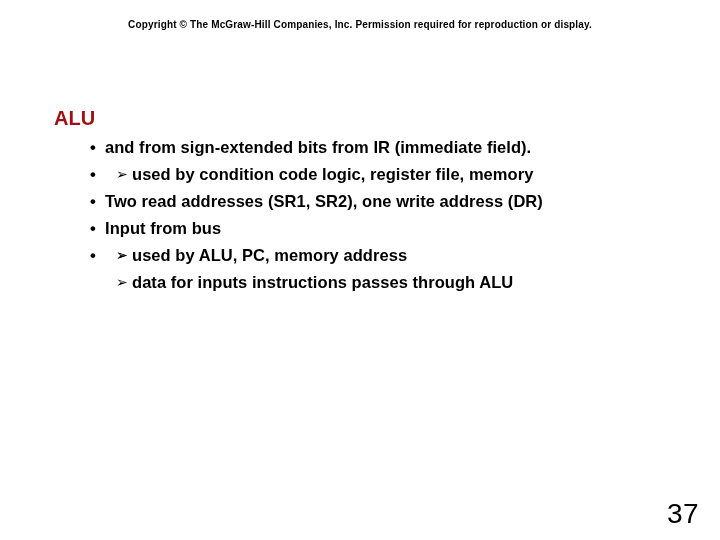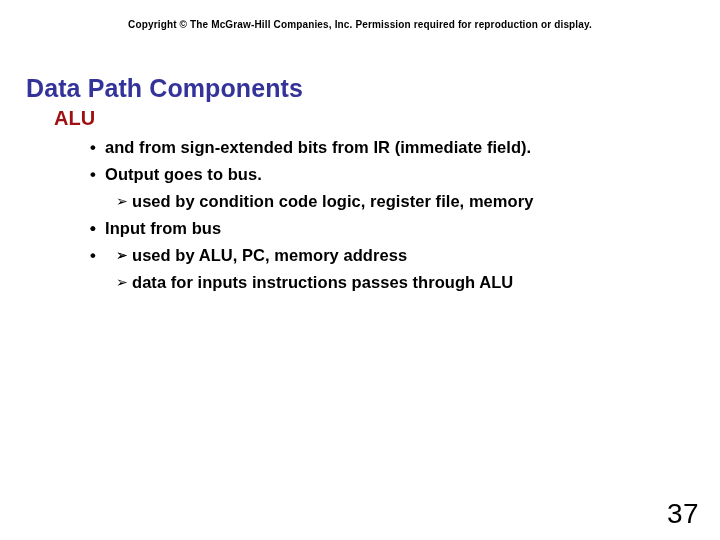--- a/index.html
+++ b/index.html
@@ -126,50 +126,49 @@
     letter-spacing: 0.4px;
   }
 </style>
 </head>
 <body>
 
 <div class="slide">
 
   <div class="copyright">Copyright © The McGraw-Hill Companies, Inc.  Permission required for reproduction or display.</div>
 
-  <h1 class="slide-title">Data Path Components</h1>
 
   <div class="body-block">
 
     <h2 class="section-head">ALU</h2>
 
     <ul class="bullet-list">
 
       <li class="bullet">
         <span class="dot">•</span>
         <span class="cont">and from sign-extended bits from IR (immediate field).</span>
       </li>
 
       <li class="bullet">
         <span class="dot">•</span>
-        <span>Output goes to bus.</span>
       </li>
 
       <li class="subbullet">
         <span class="arrow">➢</span>
         <span>used by condition code logic, register file, memory</span>
       </li>
 
     </ul>
 
 
     <ul class="bullet-list">
 
       <li class="bullet">
         <span class="dot">•</span>
+        <span>Two read addresses (SR1, SR2), one write address (DR)</span>
       </li>
 
       <li class="bullet">
         <span class="dot">•</span>
         <span>Input from bus</span>
       </li>
 
       <li class="subbullet">
         <span class="arrow">➢</span>
       </li>

